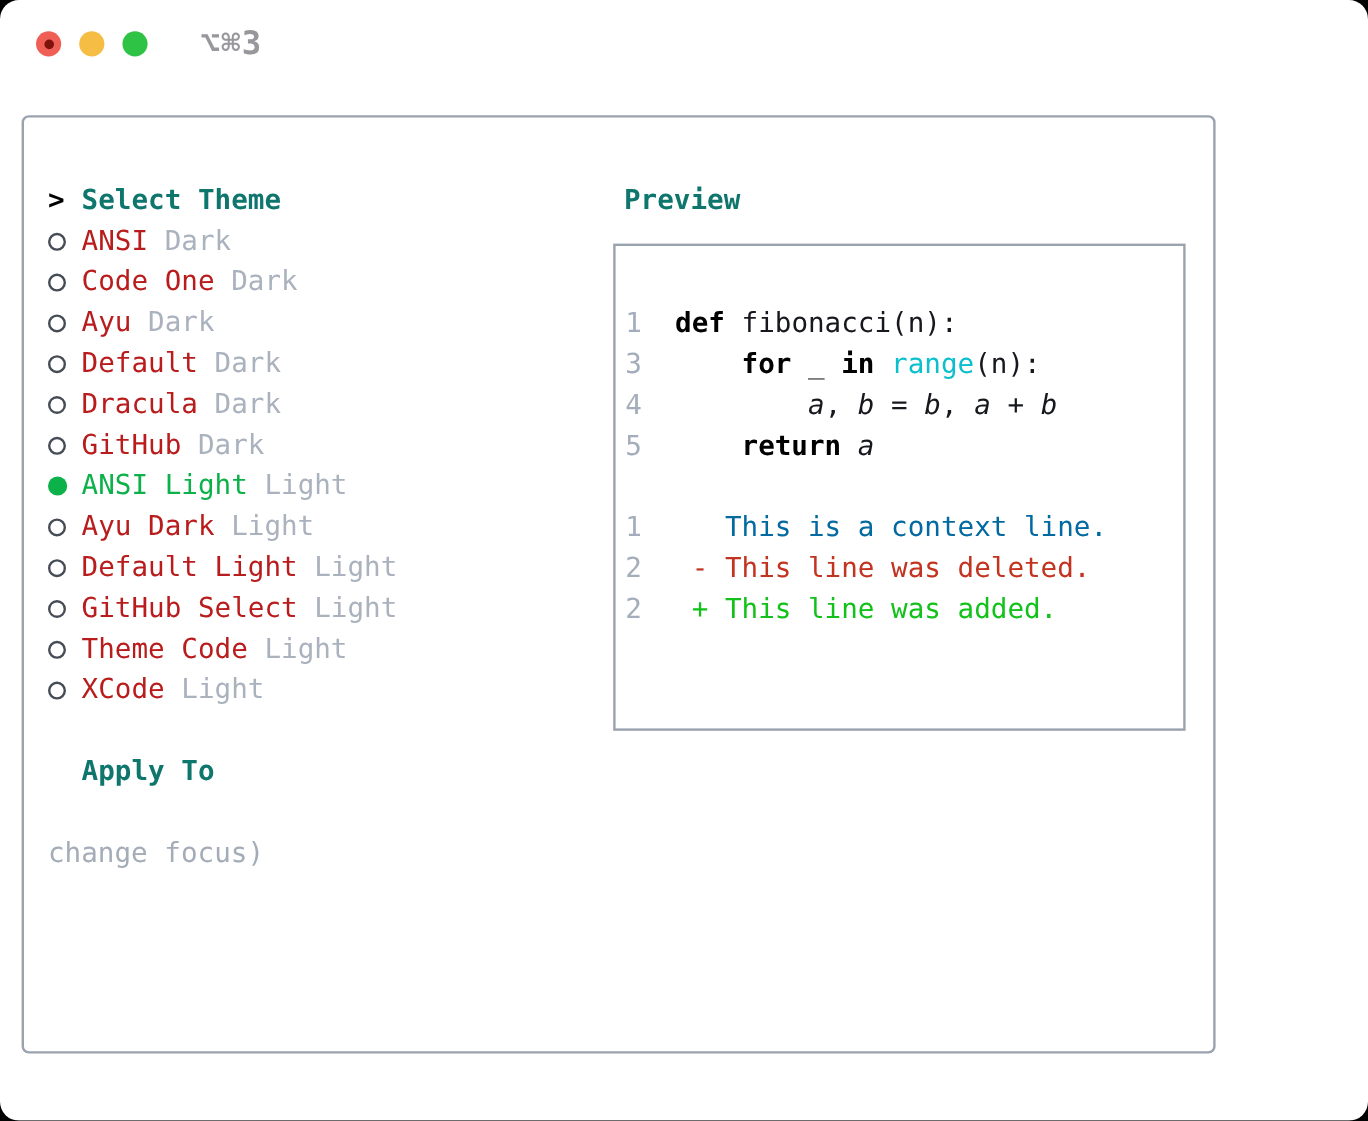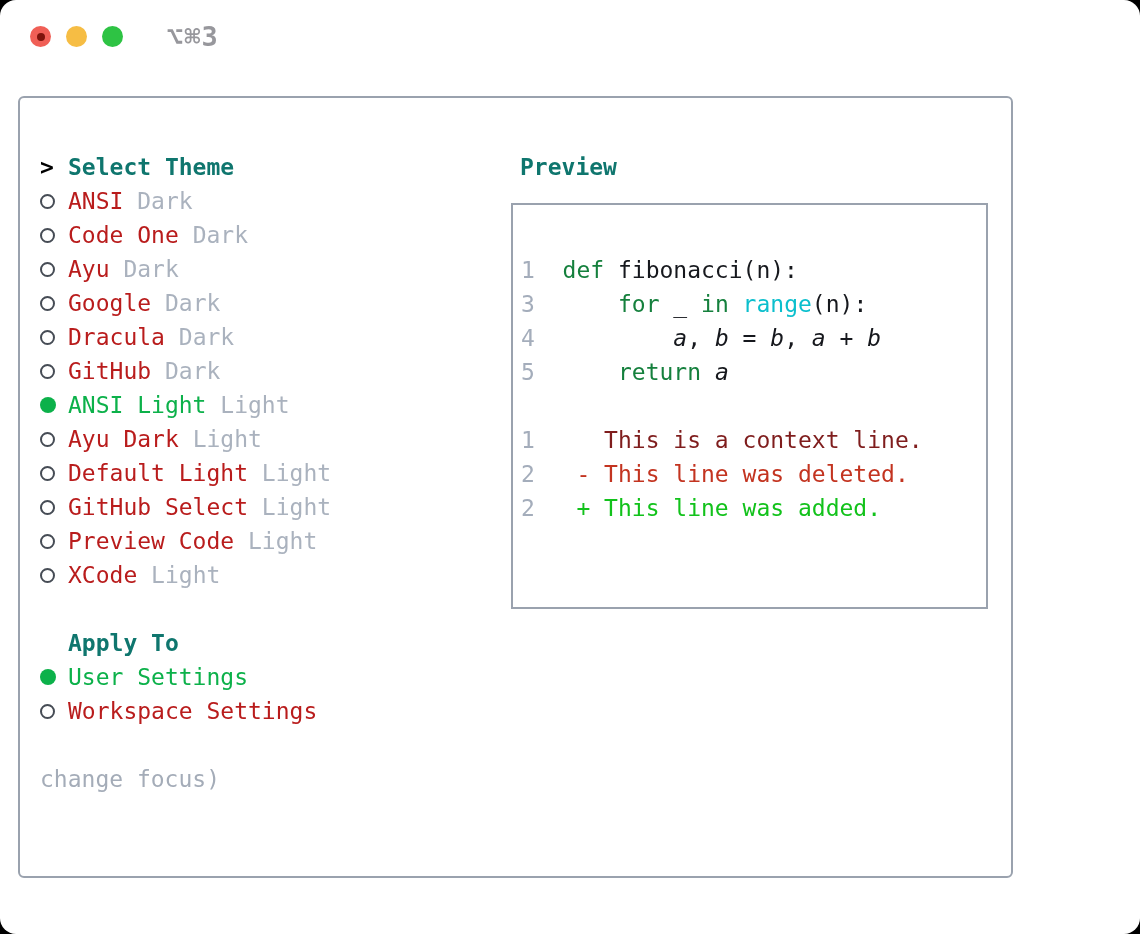--- a/index.html
+++ b/index.html
@@ -33,25 +33,25 @@
   .item-tag { color:#aab2be; margin-left:1ch; }
   .help-line { color:#a4acb8; }
 
   
   .preview-hdr { padding-left:18px; }
   .preview-box { margin-left:9px; margin-top:19px; width:477px; height:406px; box-sizing:border-box;
                  border:2px solid #9aa2ae; background:#fff; padding:48px 0 0 8px; overflow:hidden; }
   .pline { height:34px; line-height:34px; white-space:pre; font-size:23px; }
   .ln  { color:#a4adbb; margin-right:2ch; }
   .pl  { color:#16181d; }
-  .kw  { color:#15803d; }
+  .kw  { color:#000000;font-weight:bold; }
   .fn  { color:#0bbfcd; }
   .num { color:#28b42c; }
   .var { color:#16181d; font-style:italic; }
-  .ctx { color:#7f1d1d;margin-top:13px; }
+  .ctx { color:#0369a1;margin-top:13px; }
   .del { color:#c33420; }
   .add { color:#12c21b; }
 </style>
 </head>
 <body>
 
 <div class="screen">
   <div class="window">
 
     <span class="light red">
@@ -67,39 +67,35 @@
         <div class="row">
           <span class="bullet-box">
             <span class="cursor-glyph">&gt;</span>
           </span>
           <span class="hdr">Select Theme</span>
         </div>
         <div id="theme-items">
             <div class="row"><span class="bullet-box"><span class="radio"></span></span><span class="item-name">ANSI</span><span class="item-tag">Dark</span></div>
             <div class="row"><span class="bullet-box"><span class="radio"></span></span><span class="item-name">Code One</span><span class="item-tag">Dark</span></div>
             <div class="row"><span class="bullet-box"><span class="radio"></span></span><span class="item-name">Ayu</span><span class="item-tag">Dark</span></div>
-            <div class="row"><span class="bullet-box"><span class="radio"></span></span><span class="item-name">Google</span><span class="item-tag">Dark</span></div>
+            <div class="row"><span class="bullet-box"><span class="radio"></span></span><span class="item-name">Default</span><span class="item-tag">Dark</span></div>
             <div class="row"><span class="bullet-box"><span class="radio"></span></span><span class="item-name">Dracula</span><span class="item-tag">Dark</span></div>
             <div class="row"><span class="bullet-box"><span class="radio"></span></span><span class="item-name">GitHub</span><span class="item-tag">Dark</span></div>
             <div class="row"><span class="bullet-box"><span class="radio sel"></span></span><span class="item-name sel">ANSI Light</span><span class="item-tag">Light</span></div>
             <div class="row"><span class="bullet-box"><span class="radio"></span></span><span class="item-name">Ayu Dark</span><span class="item-tag">Light</span></div>
             <div class="row"><span class="bullet-box"><span class="radio"></span></span><span class="item-name">Default Light</span><span class="item-tag">Light</span></div>
             <div class="row"><span class="bullet-box"><span class="radio"></span></span><span class="item-name">GitHub Select</span><span class="item-tag">Light</span></div>
-            <div class="row"><span class="bullet-box"><span class="radio"></span></span><span class="item-name">Preview Code</span><span class="item-tag">Light</span></div>
+            <div class="row"><span class="bullet-box"><span class="radio"></span></span><span class="item-name">Theme Code</span><span class="item-tag">Light</span></div>
             <div class="row"><span class="bullet-box"><span class="radio"></span></span><span class="item-name">XCode</span><span class="item-tag">Light</span></div>
           </div>
         <div class="row"></div>
         <div class="row">
           <span class="bullet-box"></span>
           <span class="hdr">Apply To</span>
         </div>
-        <div id="apply-items">
-            <div class="row"><span class="bullet-box"><span class="radio sel"></span></span><span class="item-name sel">User Settings</span></div>
-            <div class="row"><span class="bullet-box"><span class="radio"></span></span><span class="item-name">Workspace Settings</span></div>
-          </div>
         <div class="row"></div>
         <div class="row help-line">change focus)</div>
       </div>
 
       <div class="right-col">
         <div class="row preview-hdr">
           <span class="hdr">Preview</span>
         </div>
         <div class="preview-box">
           <div id="code-lines">

